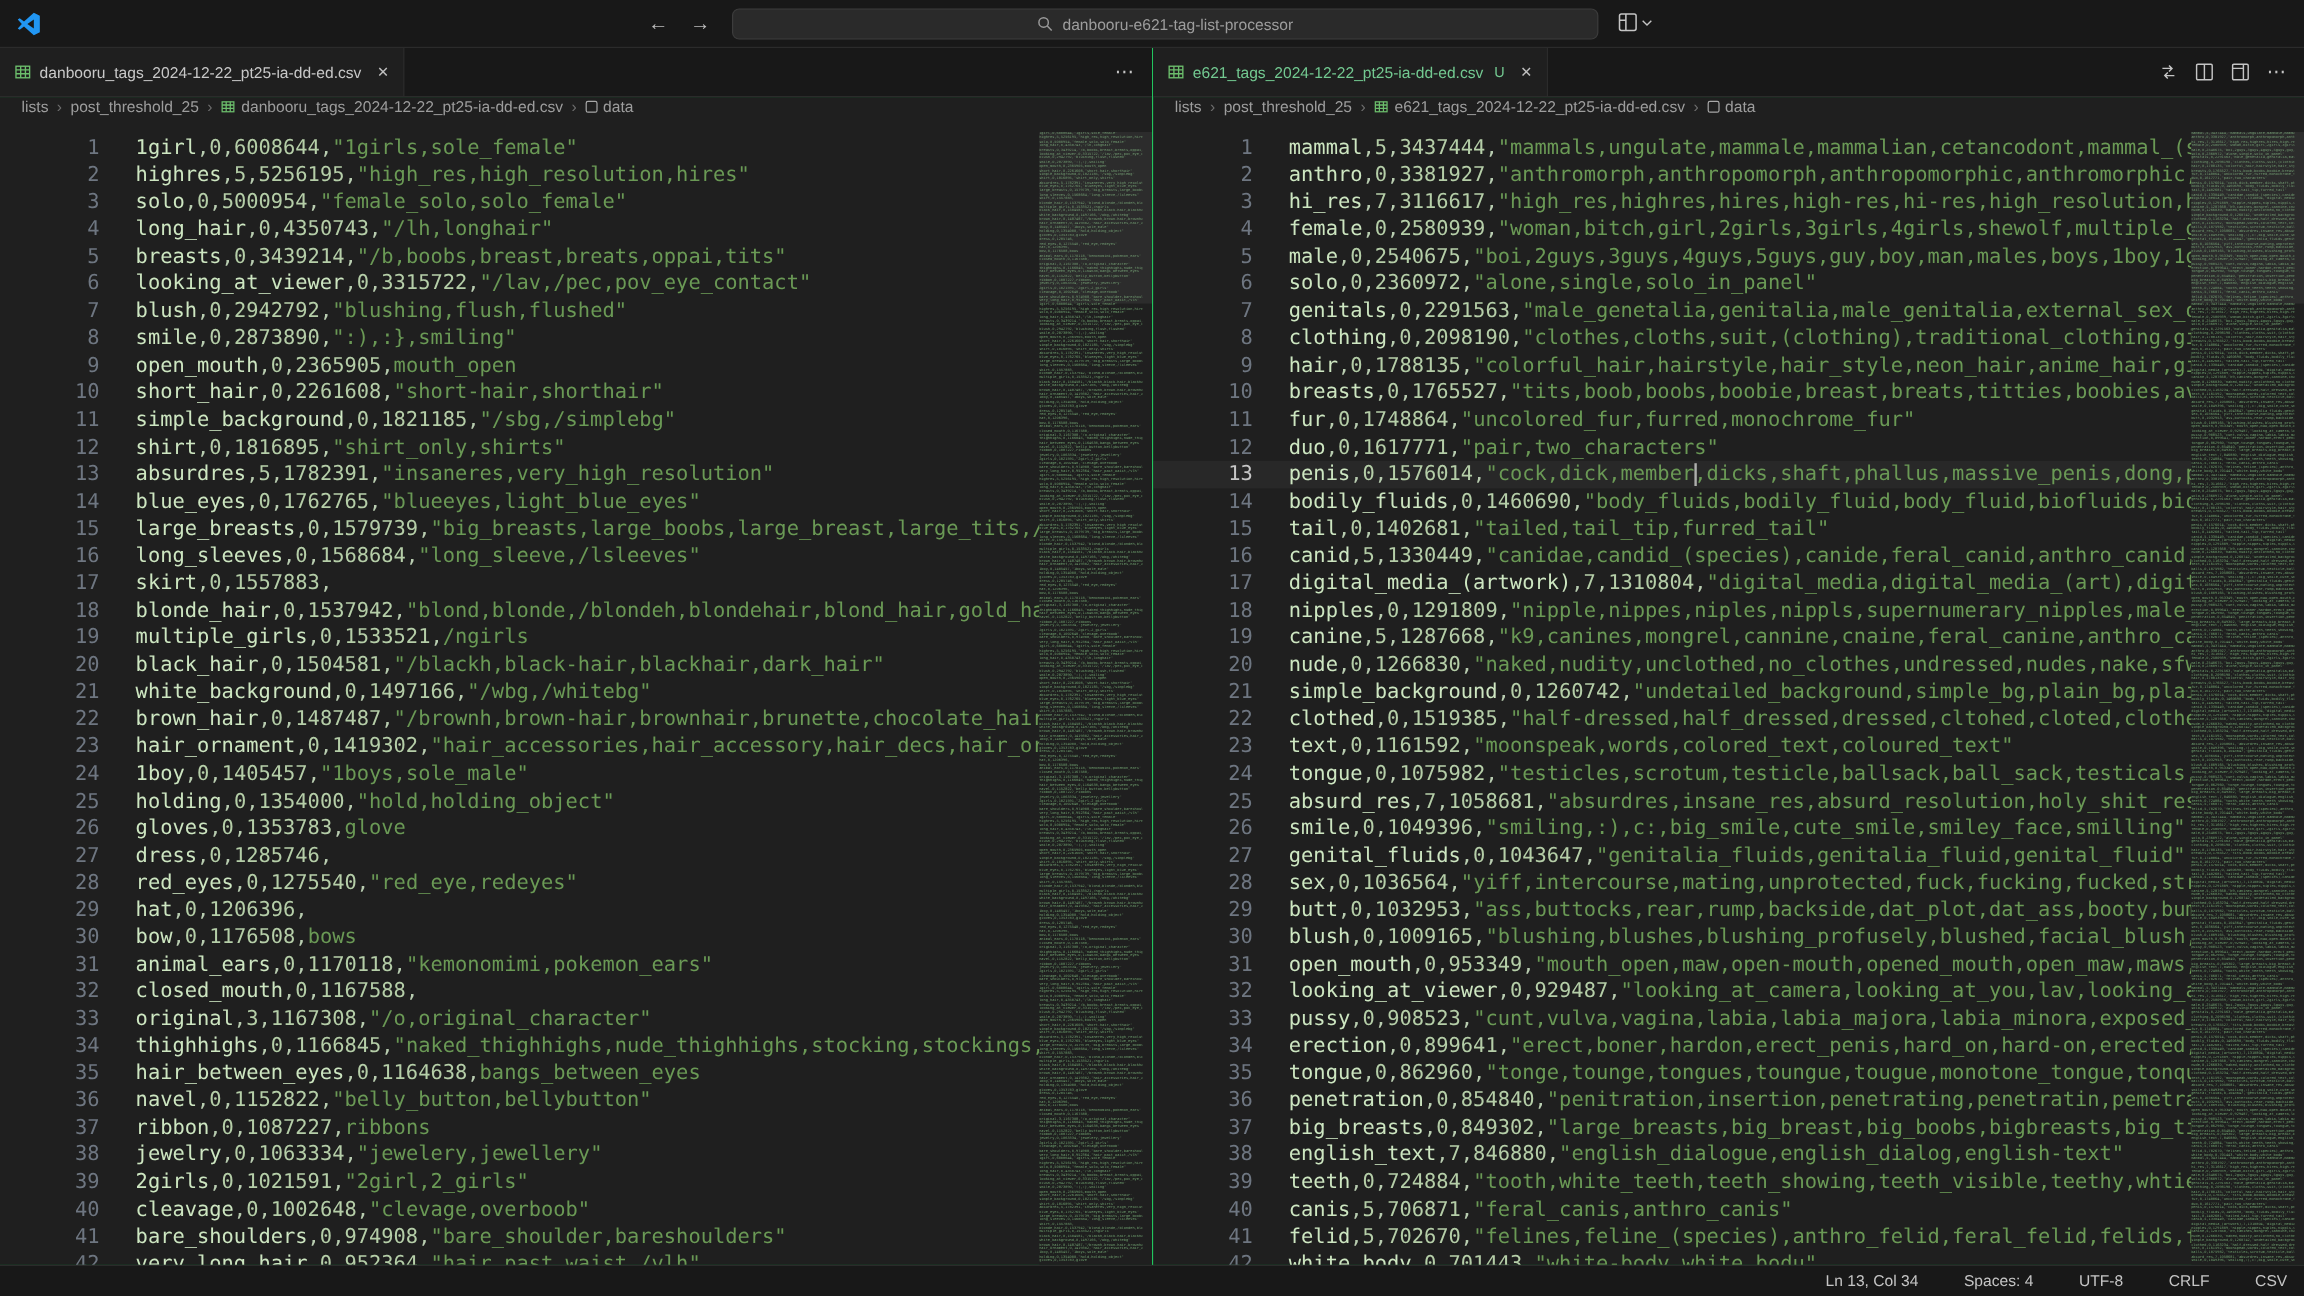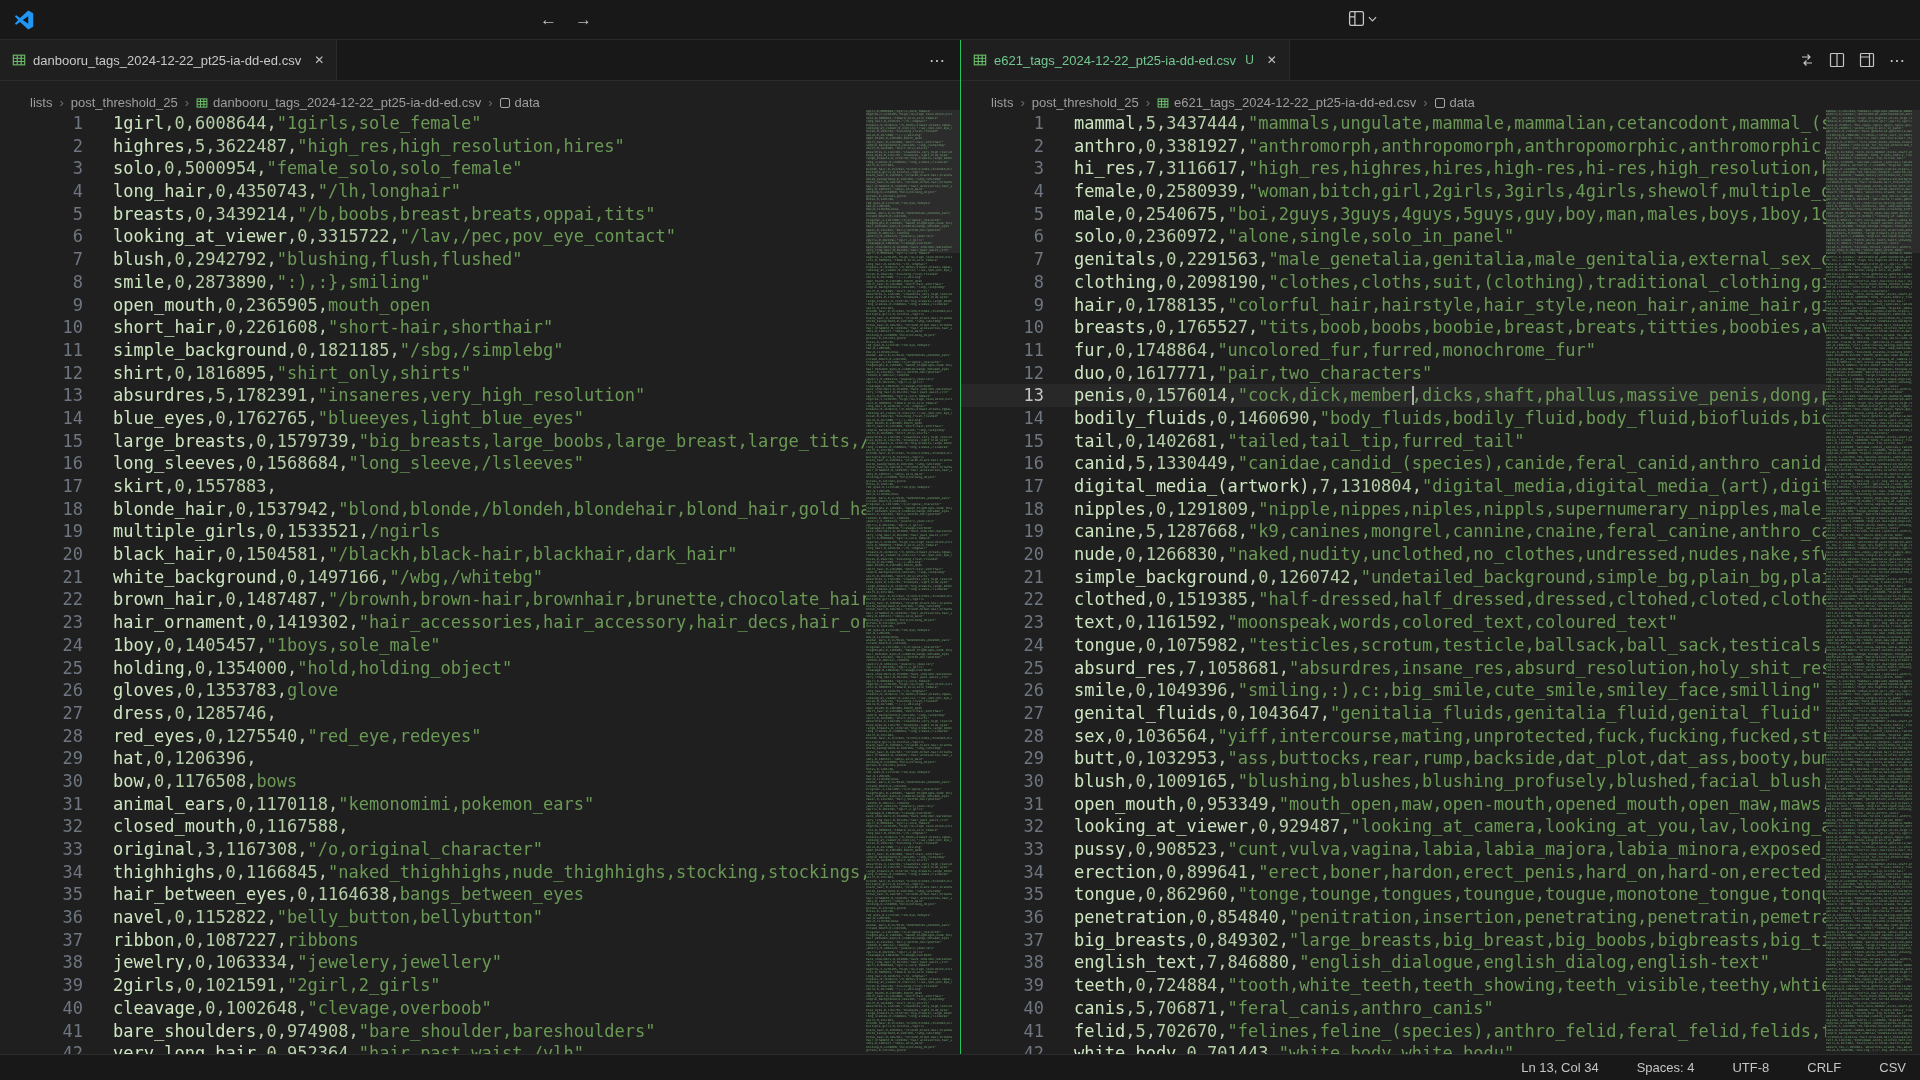--- a/index.html
+++ b/index.html
@@ -28,21 +28,21 @@
   .tab-label{font-size:13px;color:#c8c8c8;white-space:nowrap}
   .tab.untracked .tab-label,.tab .badge{color:var(--untracked,#73c991)}
   .badge{font-size:12px;margin-left:2px}
   .tab-close{font-size:12px;color:#c0c0c0;margin-left:6px;cursor:pointer}
   .spacer{flex:1}
   .tab-actions{display:flex;align-items:center;gap:14px;padding-right:14px}
   .action{color:#c5c5c5;cursor:pointer;display:flex;align-items:center}
   .dots{font-size:16px;color:#c5c5c5;letter-spacing:1px}
 
   
-  .breadcrumbs{height:29px;display:flex;align-items:flex-end;gap:7px;padding-left:30px;background:#1f1f1f;
+  .breadcrumbs{height:29px;display:flex;align-items:flex-start;gap:7px;padding-left:18px;background:#1f1f1f;
     font-size:13px;color:#9d9d9d;white-space:nowrap;overflow:hidden}
   .crumb{cursor:pointer}
   .chev{color:#6e6e6e;font-size:13px}
   .crumb-file{display:flex;align-items:center;gap:5px;cursor:pointer}
   .sym-icon{width:10px;height:10px;border:1px solid #a8a8a8;border-radius:2px;display:inline-block}
 
   
   .editor{position:relative;height:944px;overflow:hidden;background:#1f1f1f;cursor:text}
   .code-lines{padding-top:2px;font-family:"DejaVu Sans Mono",monospace;font-size:17px;line-height:22.7px}
   .line{display:flex;height:22.7px;position:relative;white-space:pre}
@@ -76,20 +76,29 @@
 
 <div class="titlebar">
   <span class="logo">
     <svg width="20" height="20" viewBox="0 0 100 100">
       <path fill="#2196f3" fill-rule="evenodd" d="M71 3 L30 40 L12 26 L4 31 L21 50 L4 69 L12 74 L30 60 L71 97 L96 84 V16 Z M71 31 V69 L44 50 Z"></path>
     </svg>
   </span>
   <div class="nav">
     <span class="navbtn">←</span>
     <span class="navbtn">→</span>
+  </div>
+  <div class="command-center">
+    <span>
+      <svg width="14" height="14" viewBox="0 0 16 16">
+          <circle cx="6.5" cy="6.5" r="4.5" fill="none" stroke="#9a9a9a" stroke-width="1.4"></circle>
+          <path d="M10 10l4.2 4.2" stroke="#9a9a9a" stroke-width="1.4"></path>
+        </svg>
+    </span>
+    <span class="cc-text">danbooru-e621-tag-list-processor</span>
   </div>
   <div class="layout-btn">
     <span>
       <svg width="17" height="17" viewBox="0 0 16 16" fill="none" stroke="#c5c5c5" stroke-width="1.2">
           <rect x="1.5" y="1.5" width="13" height="13" rx="1.5"></rect>
           <path d="M6.5 1.5v13M1.5 6.5h5"></path>
         </svg>
     </span>
     <span>
       <svg width="9" height="6" viewBox="0 0 10 6" fill="none" stroke="#c5c5c5" stroke-width="1.3">
@@ -134,21 +143,21 @@
       </span>
       <span class="chev">›</span>
       <span class="crumb-file">
         <span class="sym-icon"></span>
         <span>data</span>
       </span>
     </div>
     <div class="editor">
       <div class="code-lines">
           <div class="line"><span class="ln">1</span><span class="code"><span class="tok-f">1girl</span><span class="tok-p">,</span><span class="tok-n">0</span><span class="tok-p">,</span><span class="tok-n">6008644</span><span class="tok-p">,</span><span class="tok-s">"1girls,sole_female"</span></span></div>
-          <div class="line"><span class="ln">2</span><span class="code"><span class="tok-f">highres</span><span class="tok-p">,</span><span class="tok-n">5</span><span class="tok-p">,</span><span class="tok-n">3622487</span><span class="tok-p">,</span><span class="tok-s">"high_res,high_resolution,hires"</span></span></div>
+          <div class="line"><span class="ln">2</span><span class="code"><span class="tok-f">highres</span><span class="tok-p">,</span><span class="tok-n">5</span><span class="tok-p">,</span><span class="tok-n">5256195</span><span class="tok-p">,</span><span class="tok-s">"high_res,high_resolution,hires"</span></span></div>
           <div class="line"><span class="ln">3</span><span class="code"><span class="tok-f">solo</span><span class="tok-p">,</span><span class="tok-n">0</span><span class="tok-p">,</span><span class="tok-n">5000954</span><span class="tok-p">,</span><span class="tok-s">"female_solo,solo_female"</span></span></div>
           <div class="line"><span class="ln">4</span><span class="code"><span class="tok-f">long_hair</span><span class="tok-p">,</span><span class="tok-n">0</span><span class="tok-p">,</span><span class="tok-n">4350743</span><span class="tok-p">,</span><span class="tok-s">"/lh,longhair"</span></span></div>
           <div class="line"><span class="ln">5</span><span class="code"><span class="tok-f">breasts</span><span class="tok-p">,</span><span class="tok-n">0</span><span class="tok-p">,</span><span class="tok-n">3439214</span><span class="tok-p">,</span><span class="tok-s">"/b,boobs,breast,breats,oppai,tits"</span></span></div>
           <div class="line"><span class="ln">6</span><span class="code"><span class="tok-f">looking_at_viewer</span><span class="tok-p">,</span><span class="tok-n">0</span><span class="tok-p">,</span><span class="tok-n">3315722</span><span class="tok-p">,</span><span class="tok-s">"/lav,/pec,pov_eye_contact"</span></span></div>
           <div class="line"><span class="ln">7</span><span class="code"><span class="tok-f">blush</span><span class="tok-p">,</span><span class="tok-n">0</span><span class="tok-p">,</span><span class="tok-n">2942792</span><span class="tok-p">,</span><span class="tok-s">"blushing,flush,flushed"</span></span></div>
           <div class="line"><span class="ln">8</span><span class="code"><span class="tok-f">smile</span><span class="tok-p">,</span><span class="tok-n">0</span><span class="tok-p">,</span><span class="tok-n">2873890</span><span class="tok-p">,</span><span class="tok-s">":),:},smiling"</span></span></div>
           <div class="line"><span class="ln">9</span><span class="code"><span class="tok-f">open_mouth</span><span class="tok-p">,</span><span class="tok-n">0</span><span class="tok-p">,</span><span class="tok-n">2365905</span><span class="tok-p">,</span><span class="tok-s">mouth_open</span></span></div>
           <div class="line"><span class="ln">10</span><span class="code"><span class="tok-f">short_hair</span><span class="tok-p">,</span><span class="tok-n">0</span><span class="tok-p">,</span><span class="tok-n">2261608</span><span class="tok-p">,</span><span class="tok-s">"short-hair,shorthair"</span></span></div>
           <div class="line"><span class="ln">11</span><span class="code"><span class="tok-f">simple_background</span><span class="tok-p">,</span><span class="tok-n">0</span><span class="tok-p">,</span><span class="tok-n">1821185</span><span class="tok-p">,</span><span class="tok-s">"/sbg,/simplebg"</span></span></div>
           <div class="line"><span class="ln">12</span><span class="code"><span class="tok-f">shirt</span><span class="tok-p">,</span><span class="tok-n">0</span><span class="tok-p">,</span><span class="tok-n">1816895</span><span class="tok-p">,</span><span class="tok-s">"shirt_only,shirts"</span></span></div>

